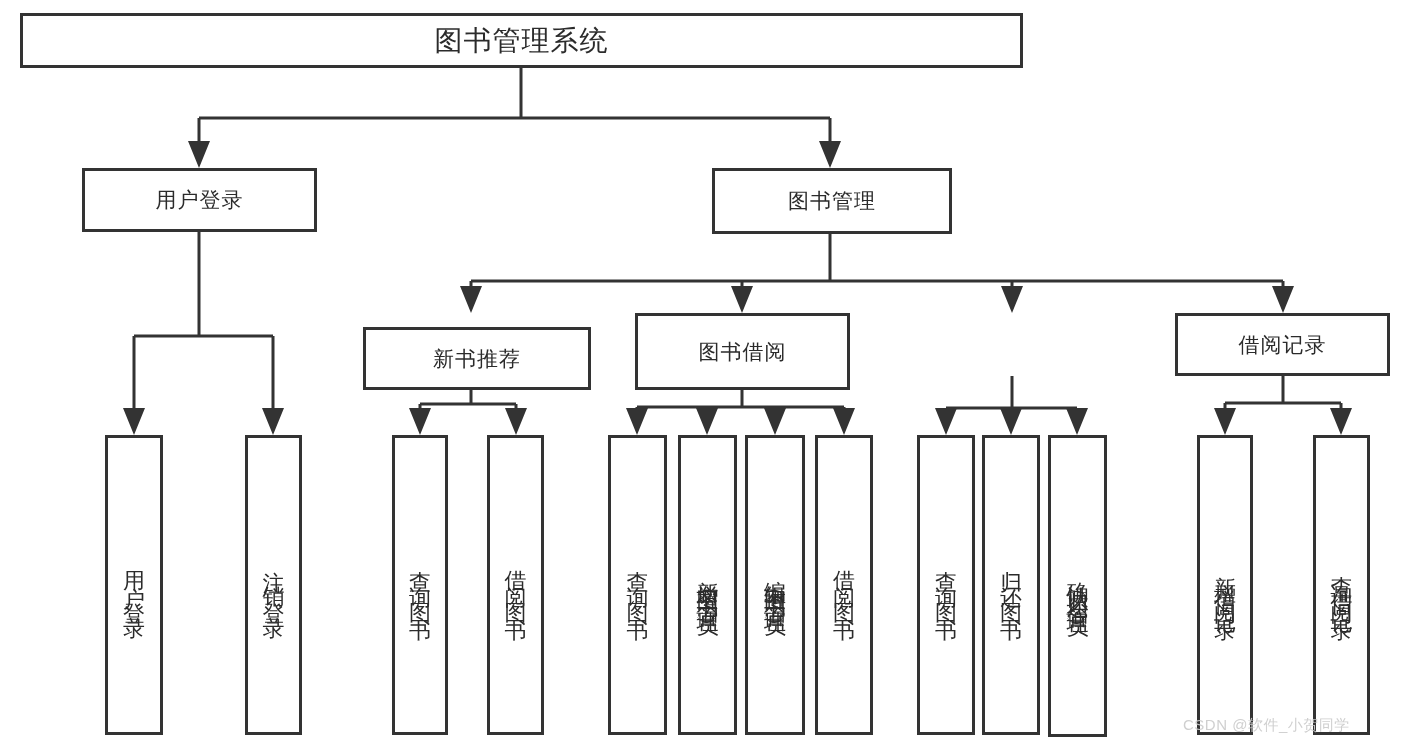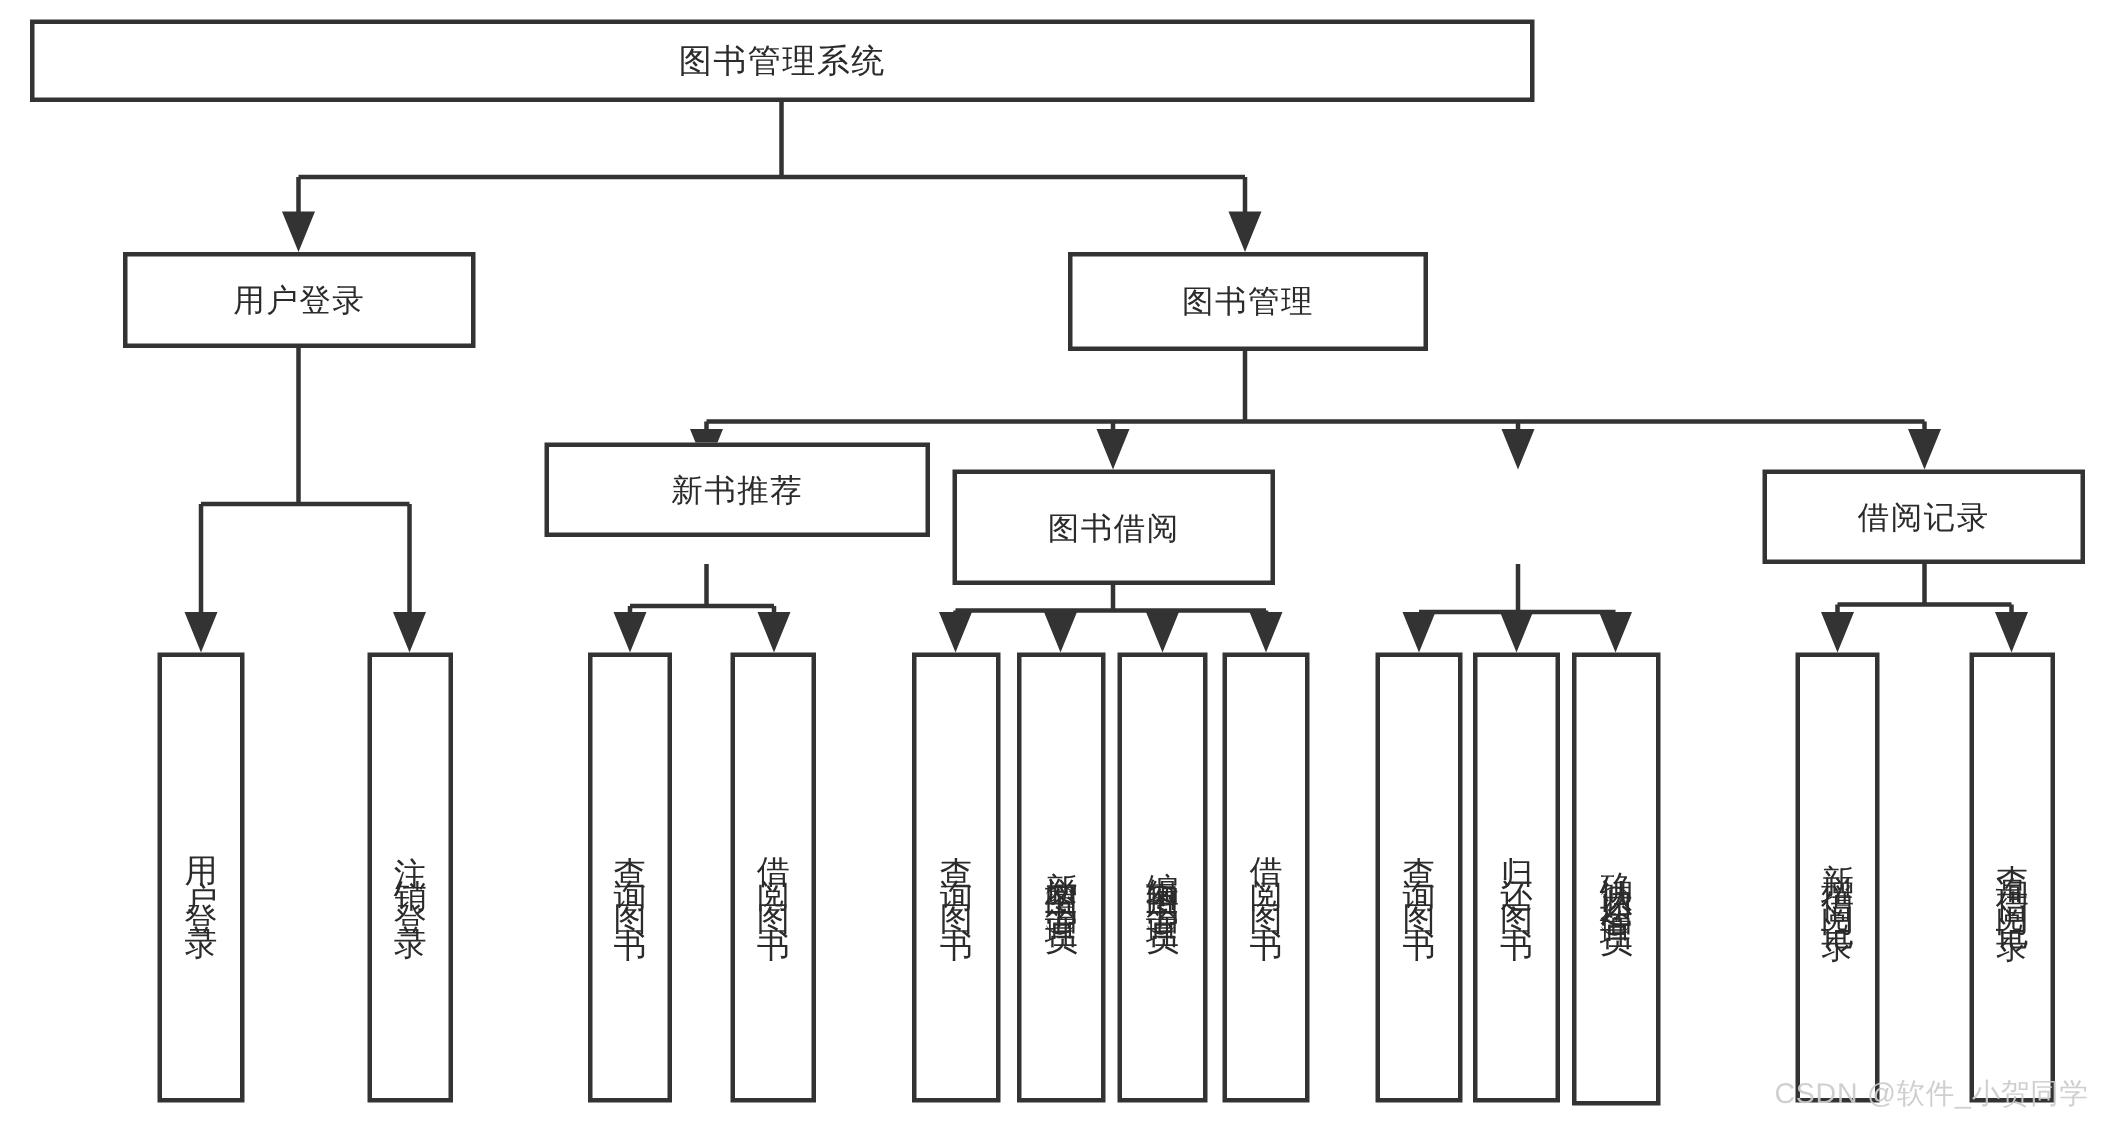--- a/index.html
+++ b/index.html
@@ -8,31 +8,31 @@
     font-family:"Liberation Sans",sans-serif;overflow:hidden;
   }
   svg.wires{position:absolute;left:0;top:0;z-index:1;}
   .node{
     position:absolute;box-sizing:border-box;background:#fff;
     border:3px solid #333;color:#2b2b2b;
     display:flex;align-items:center;justify-content:center;
     z-index:2;
   }
   .node.h span{font-size:21px;letter-spacing:1px;white-space:nowrap;}
-  .node.root span{font-size:22px;}
+  .node.root span{font-size:28px;}
   .node.v span{
     writing-mode:vertical-rl;text-orientation:mixed;
     font-size:22px;line-height:1;white-space:nowrap;
   }
   .node.v.s4 span{letter-spacing:16px;}
   .node.v.s6 span{letter-spacing:9px;}
   .node.v.s9 span{letter-spacing:5px;}
   .watermark{
     position:absolute;left:1183px;top:716px;z-index:3;
-    font-size:19px;color:#cccccc;opacity:.92;white-space:nowrap;
+    font-size:15px;color:#cccccc;opacity:.92;white-space:nowrap;
     letter-spacing:.5px;
   }
 </style>
 </head>
 <body>
 
 <div class="canvas">
 
   <svg class="wires" width="1405" height="747" viewBox="0 0 1405 747">
     <path fill="none" stroke="#333333" stroke-width="3" d="
@@ -60,21 +60,21 @@
     <span>图书管理系统</span>
   </div>
 
   <div class="node h" style="left:82px;top:168px;width:235px;height:64px">
     <span>用户登录</span>
   </div>
   <div class="node h" style="left:712px;top:168px;width:240px;height:66px">
     <span>图书管理</span>
   </div>
 
-  <div class="node h" style="left:363px;top:295px;width:257px;height:63px">
+  <div class="node h" style="left:363px;top:327px;width:228px;height:63px">
     <span>新书推荐</span>
   </div>
   <div class="node h" style="left:635px;top:313px;width:215px;height:77px">
     <span>图书借阅</span>
   </div>
   <div class="node h" style="left:1175px;top:313px;width:215px;height:63px">
     <span>借阅记录</span>
   </div>
 
   <div class="node v s4" style="left:105px;top:435px;width:58px;height:300px">

